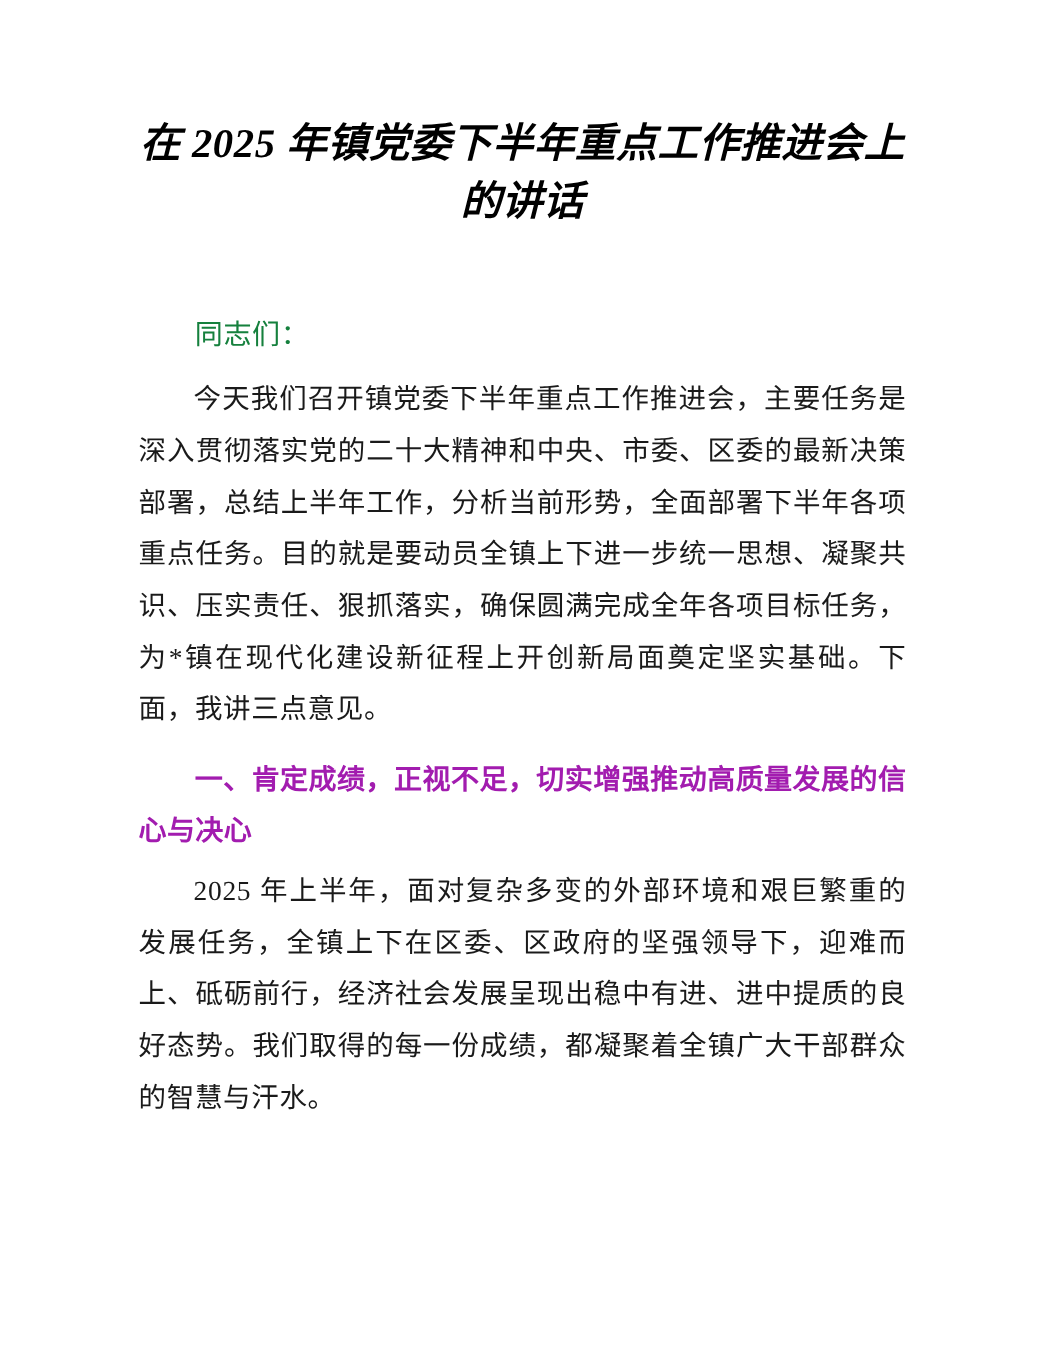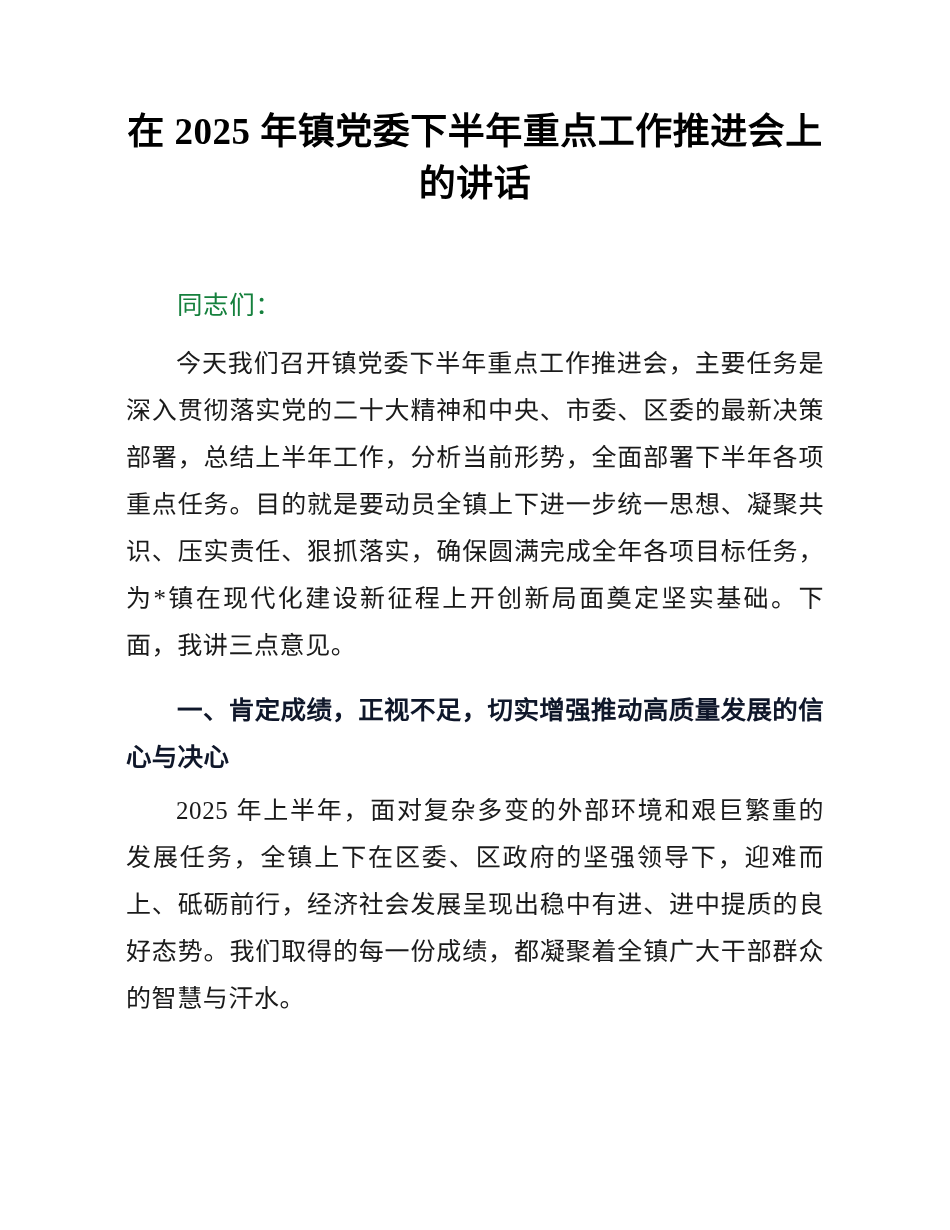--- a/index.html
+++ b/index.html
@@ -30,20 +30,21 @@
     margin: 0;
     padding: 0;
     font-family: "Liberation Serif", "DejaVu Serif", serif;
     font-weight: bold;
     font-size: 37px;
     line-height: 52px;
     color: #000000;
     text-align: center;
     letter-spacing: 0.5px;
     padding-top: 106px;
+    font-style: italic;
   }
 
   
   .title-gap {
     height: 72px;
   }
 
   
   .para {
     margin: 0;
@@ -67,25 +68,25 @@
     line-height: 47px;
     color: #15803d;
     text-indent: 2em;
     letter-spacing: 0.6px;
   }
 
   
   .section-heading {
     margin: 18px 0 6px 0;
     padding: 0;
-    font-family: Liberation Serif, serif;
+    font-family: Liberation Mono, monospace;
     font-weight: bold;
     font-size: 25.5px;
     line-height: 47px;
-    color: #0f172a;
+    color: #a21caf;
     text-align: justify;
     text-justify: inter-ideograph;
     text-indent: 2em;
     letter-spacing: 0.3px;
   }
 </style>
 </head>
 <body>
 
 <div class="page">

